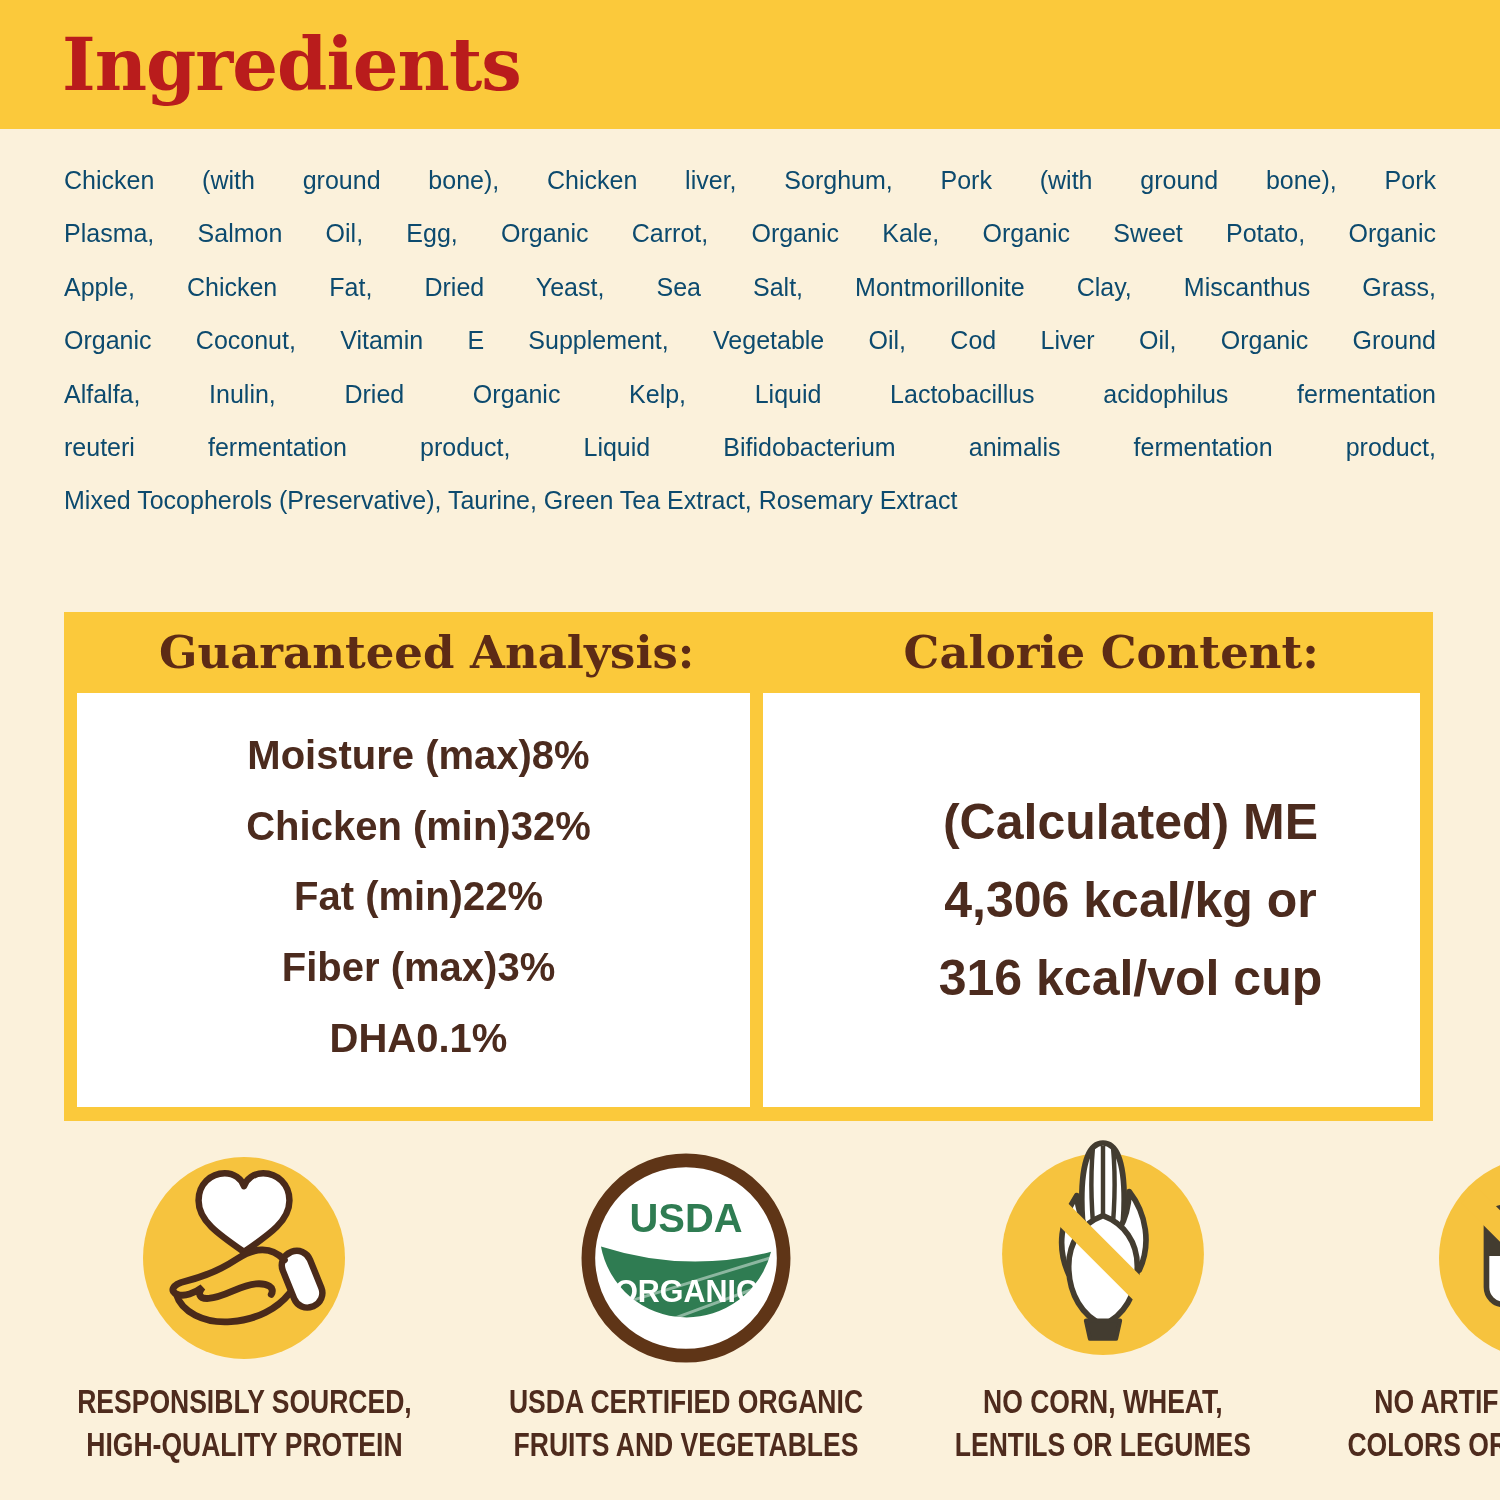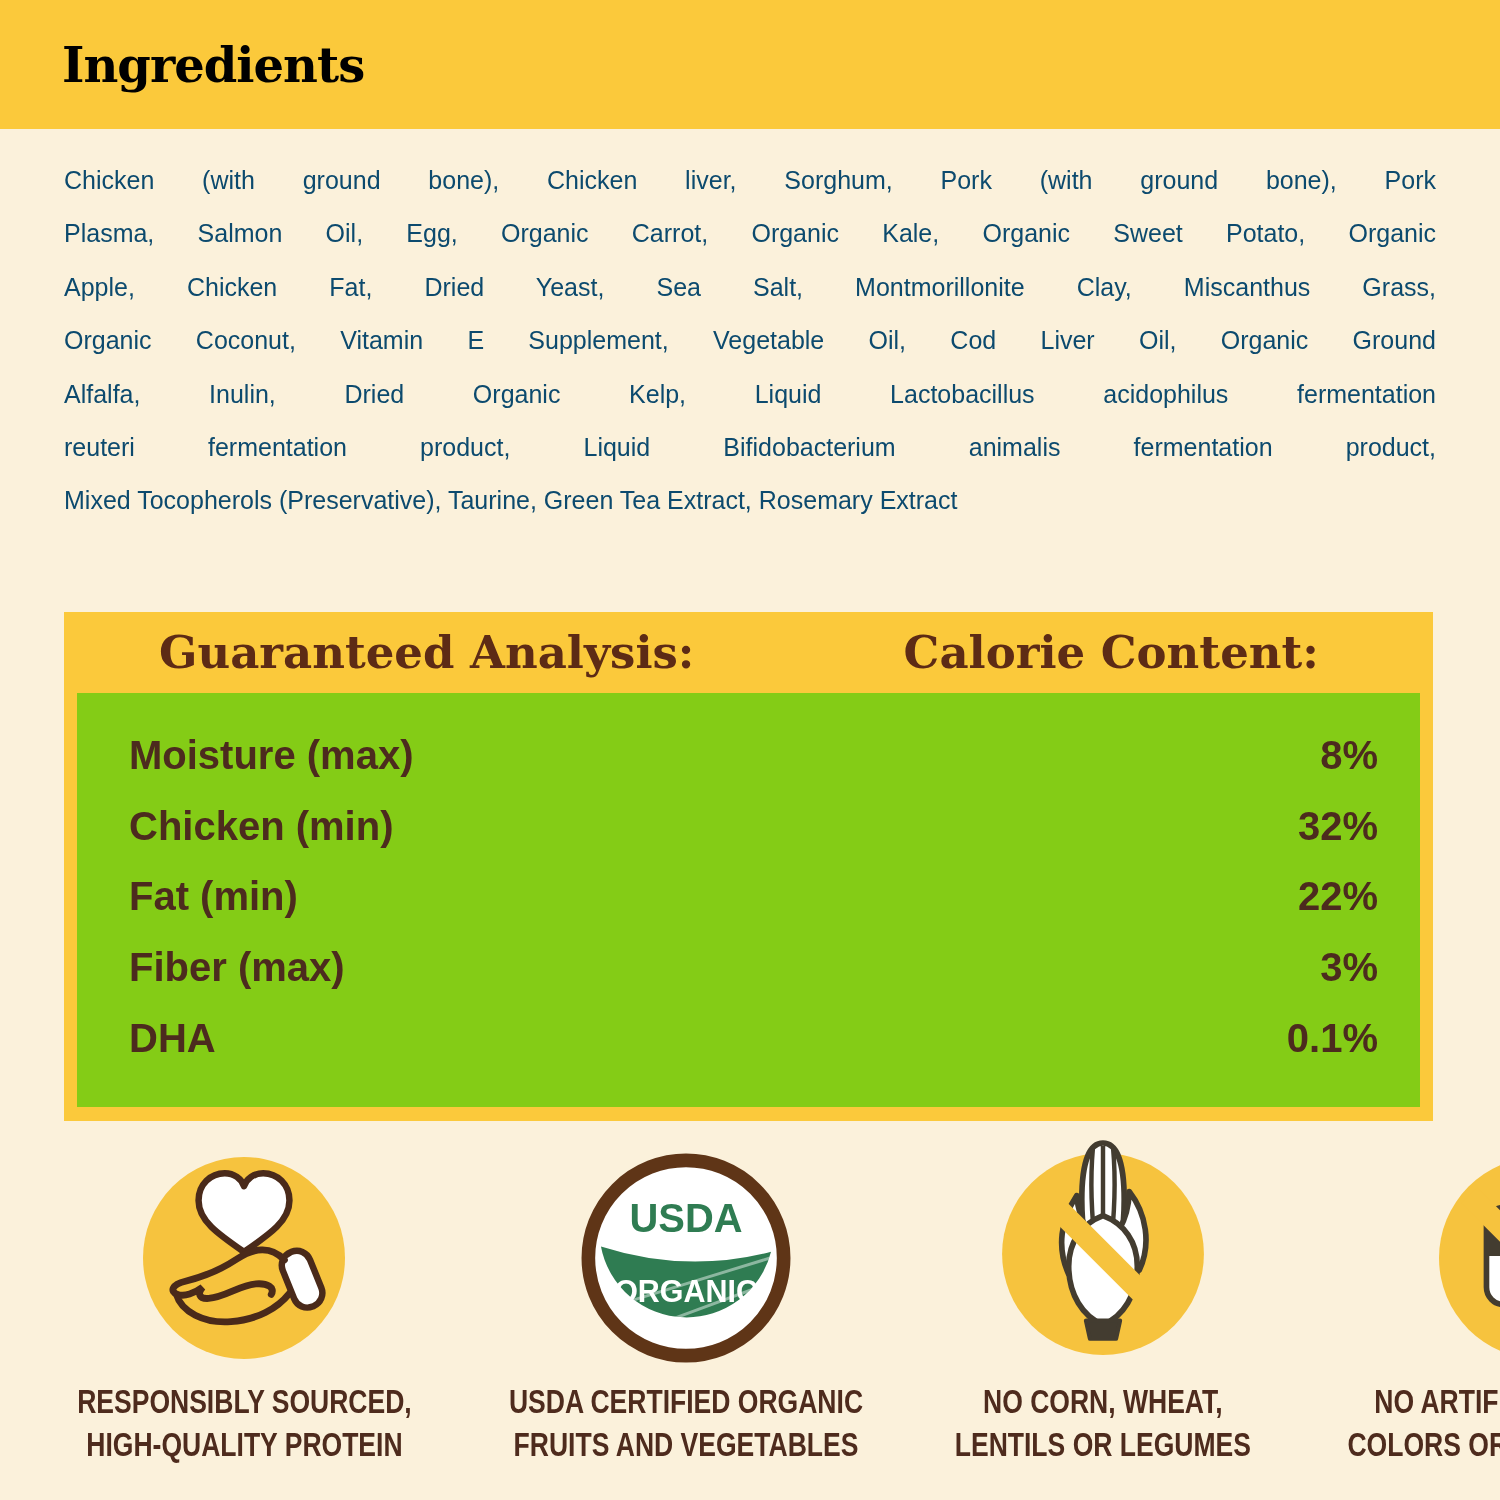--- a/index.html
+++ b/index.html
@@ -3,36 +3,36 @@
 <meta charset="utf-8">
 <style>
   html,body{margin:0;padding:0;background:#FBF1DB;}
   .page{position:relative;width:1500px;height:1500px;background:#FBF1DB;overflow:hidden;
         font-family:"Liberation Sans",sans-serif;color:#4C2B1E;}
 
   
   .banner{position:absolute;left:0;top:0;width:1500px;height:129px;background:#FBC93B;
           display:flex;align-items:center;}
   .banner h1{margin:0 0 0 62px;font-family:"DejaVu Serif",serif;font-weight:bold;
-             font-size:48px;letter-spacing:-1px;color:#000000;}
+             font-size:72px;letter-spacing:-1px;color:#b91c1c;}
 
   
   .ingredients{position:absolute;left:64px;right:64px;top:154px;
                font-size:25px;line-height:53.4px;color:#0c4a6e;}
   .ing-line{text-align:justify;text-align-last:justify;white-space:nowrap;}
   .ing-line--last{text-align-last:left;}
 
   
   .panel{position:absolute;left:64px;top:612px;width:1369px;height:509px;
          background:#FBC93B;display:flex;flex-direction:column;}
   .panel-header{height:81px;display:flex;align-items:center;}
   .panel-title{flex:1;text-align:center;font-family:"DejaVu Serif",serif;font-weight:bold;
                font-size:45px;color:#5D2B15;padding-left:41px;}
   .panel-body{flex:1;display:flex;gap:13px;padding:0 13px 14px 13px;}
-  .inner-box{flex:1;background:#84cc16;}
+  .inner-box{flex:1;background:#ffffff;align-items:center;}
 
   .analysis-box{display:flex;flex-direction:column;justify-content:space-evenly;
                 padding:14px 42px 20px 52px;}
   .a-row{display:flex;justify-content:space-between;align-items:baseline;
          font-size:40px;font-weight:bold;color:#4C2B1E;}
 
   .calorie-box{display:flex;flex-direction:column;justify-content:center;
                padding-left:78px;}
   .c-line{font-size:50px;font-weight:bold;line-height:78px;color:#4C2B1E;}
 
@@ -86,20 +86,25 @@
         <div class="a-row">
           <span>Fiber (max)</span>
           <span>3%</span>
         </div>
         <div class="a-row">
           <span>DHA</span>
           <span>0.1%</span>
         </div>
       </div>
 
+      <div class="inner-box calorie-box">
+        <div class="c-line">(Calculated) ME</div>
+        <div class="c-line">4,306 kcal/kg or</div>
+        <div class="c-line">316 kcal/vol cup</div>
+      </div>
 
     </div>
   </div>
 
   <div class="features">
 
     <div class="feature">
       <div class="icon-wrap">
         <svg width="202" height="202" viewBox="0 0 100 100">
           <circle cx="50" cy="50" r="50" fill="#F6C33E"></circle>

